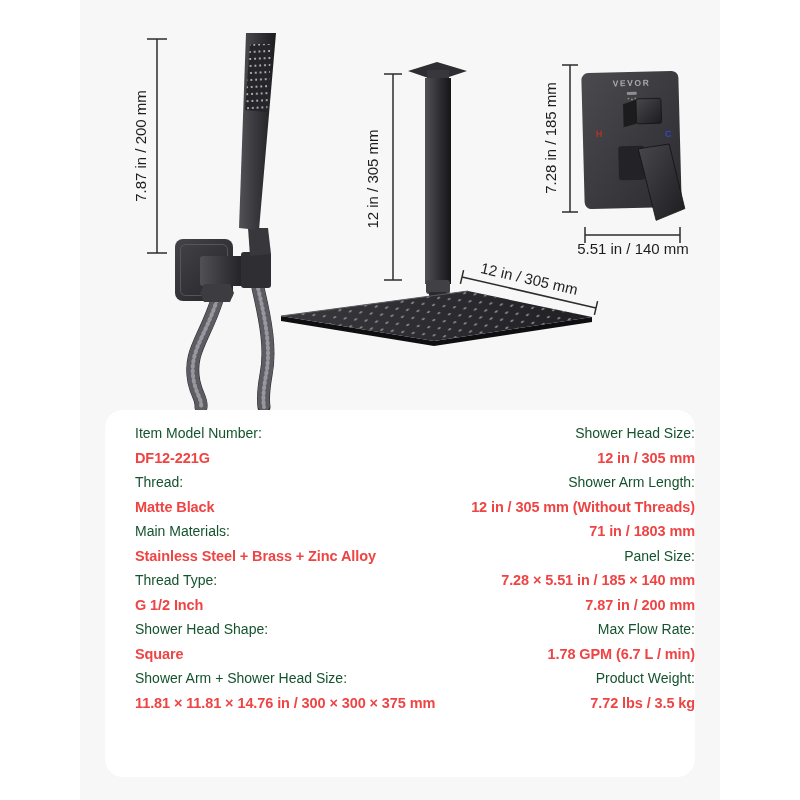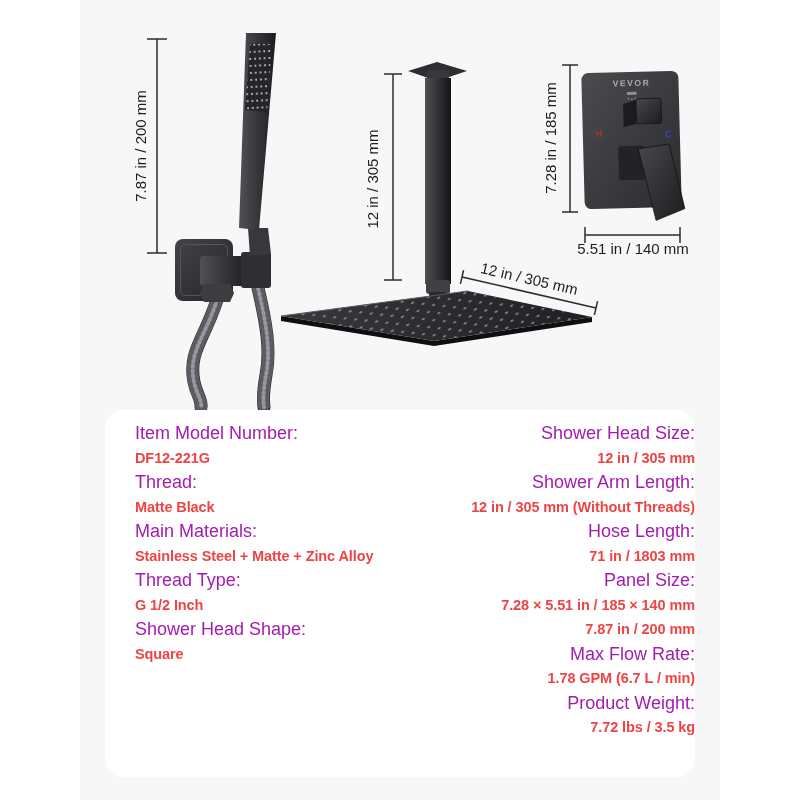--- a/index.html
+++ b/index.html
@@ -22,22 +22,22 @@
   .hot-label{font-size:9px;font-weight:bold;fill:#b33527;}
   .cold-label{font-size:9px;font-weight:bold;fill:#3843cc;}
   .spec-card{
     position:absolute;left:105px;top:410px;width:590px;height:367px;
     background:#ffffff;border-radius:18px;
   }
   .spec-col{position:absolute;top:11px;}
   .spec-col-left{left:30px;width:325px;}
   .spec-col-right{left:360px;width:230px;text-align:right;}
   .spec-label{
-    height:24.5px;line-height:24.5px;font-size:18px;
-    color:#a21caf;white-space:nowrap;
+    height:24.5px;line-height:24.5px;font-size:14px;
+    color:#14532d;white-space:nowrap;
   }
   .spec-value{
     height:24.5px;line-height:24.5px;font-size:14.5px;
     font-weight:bold;color:#ef4444;white-space:nowrap;letter-spacing:-0.1px;
   }
 </style>
 </head>
 <body>
 
 <div class="canvas"></div>
@@ -195,44 +195,47 @@
       <div class="spec-row">
         <div class="spec-label">Item Model Number:</div>
         <div class="spec-value">DF12-221G</div>
       </div>
       <div class="spec-row">
         <div class="spec-label">Thread:</div>
         <div class="spec-value">Matte Black</div>
       </div>
       <div class="spec-row">
         <div class="spec-label">Main Materials:</div>
-        <div class="spec-value">Stainless Steel + Matte + Zinc Alloy</div>
+        <div class="spec-value">Stainless Steel + Brass + Zinc Alloy</div>
       </div>
       <div class="spec-row">
         <div class="spec-label">Thread Type:</div>
         <div class="spec-value">G 1/2 Inch</div>
       </div>
       <div class="spec-row">
       </div>
       <div class="spec-row">
         <div class="spec-label">Shower Head Shape:</div>
         <div class="spec-value">Square</div>
       </div>
+      <div class="spec-row">
+        <div class="spec-label">Shower Arm + Shower Head Size:</div>
+        <div class="spec-value">11.81 × 11.81 × 14.76 in / 300 × 300 × 375 mm</div>
+      </div>
     </div>
   <div class="spec-col spec-col-right">
       <div class="spec-row">
         <div class="spec-label">Shower Head Size:</div>
         <div class="spec-value">12 in / 305 mm</div>
       </div>
       <div class="spec-row">
         <div class="spec-label">Shower Arm Length:</div>
         <div class="spec-value">12 in / 305 mm (Without Threads)</div>
       </div>
       <div class="spec-row">
-        <div class="spec-label">Hose Length:</div>
         <div class="spec-value">71 in / 1803 mm</div>
       </div>
       <div class="spec-row">
         <div class="spec-label">Panel Size:</div>
         <div class="spec-value">7.28 × 5.51 in / 185 × 140 mm</div>
       </div>
       <div class="spec-row">
         <div class="spec-value">7.87 in / 200 mm</div>
       </div>
       <div class="spec-row">

